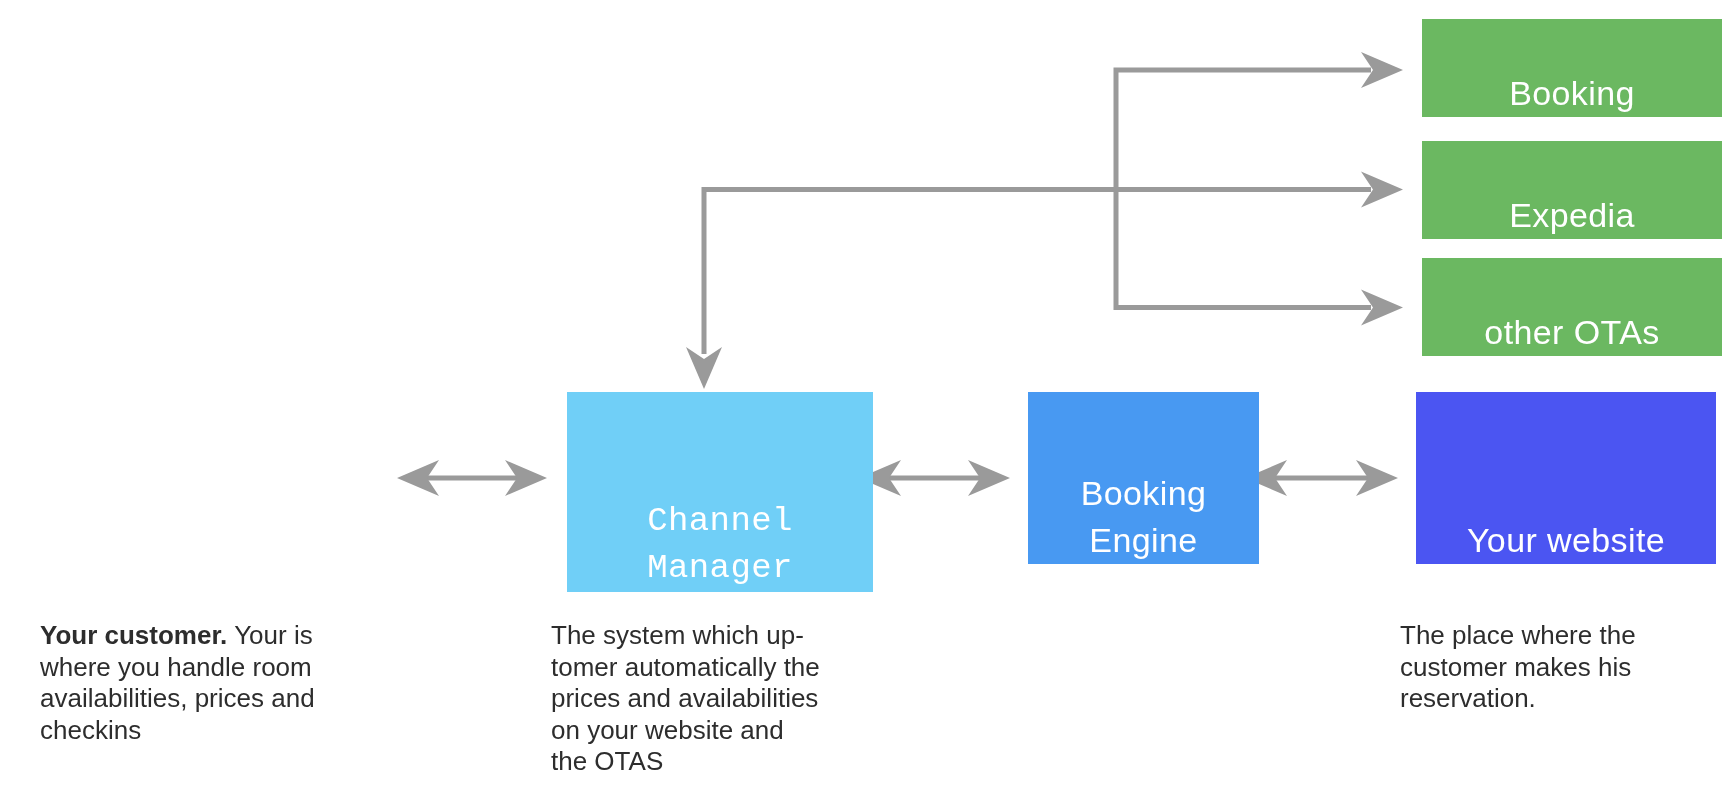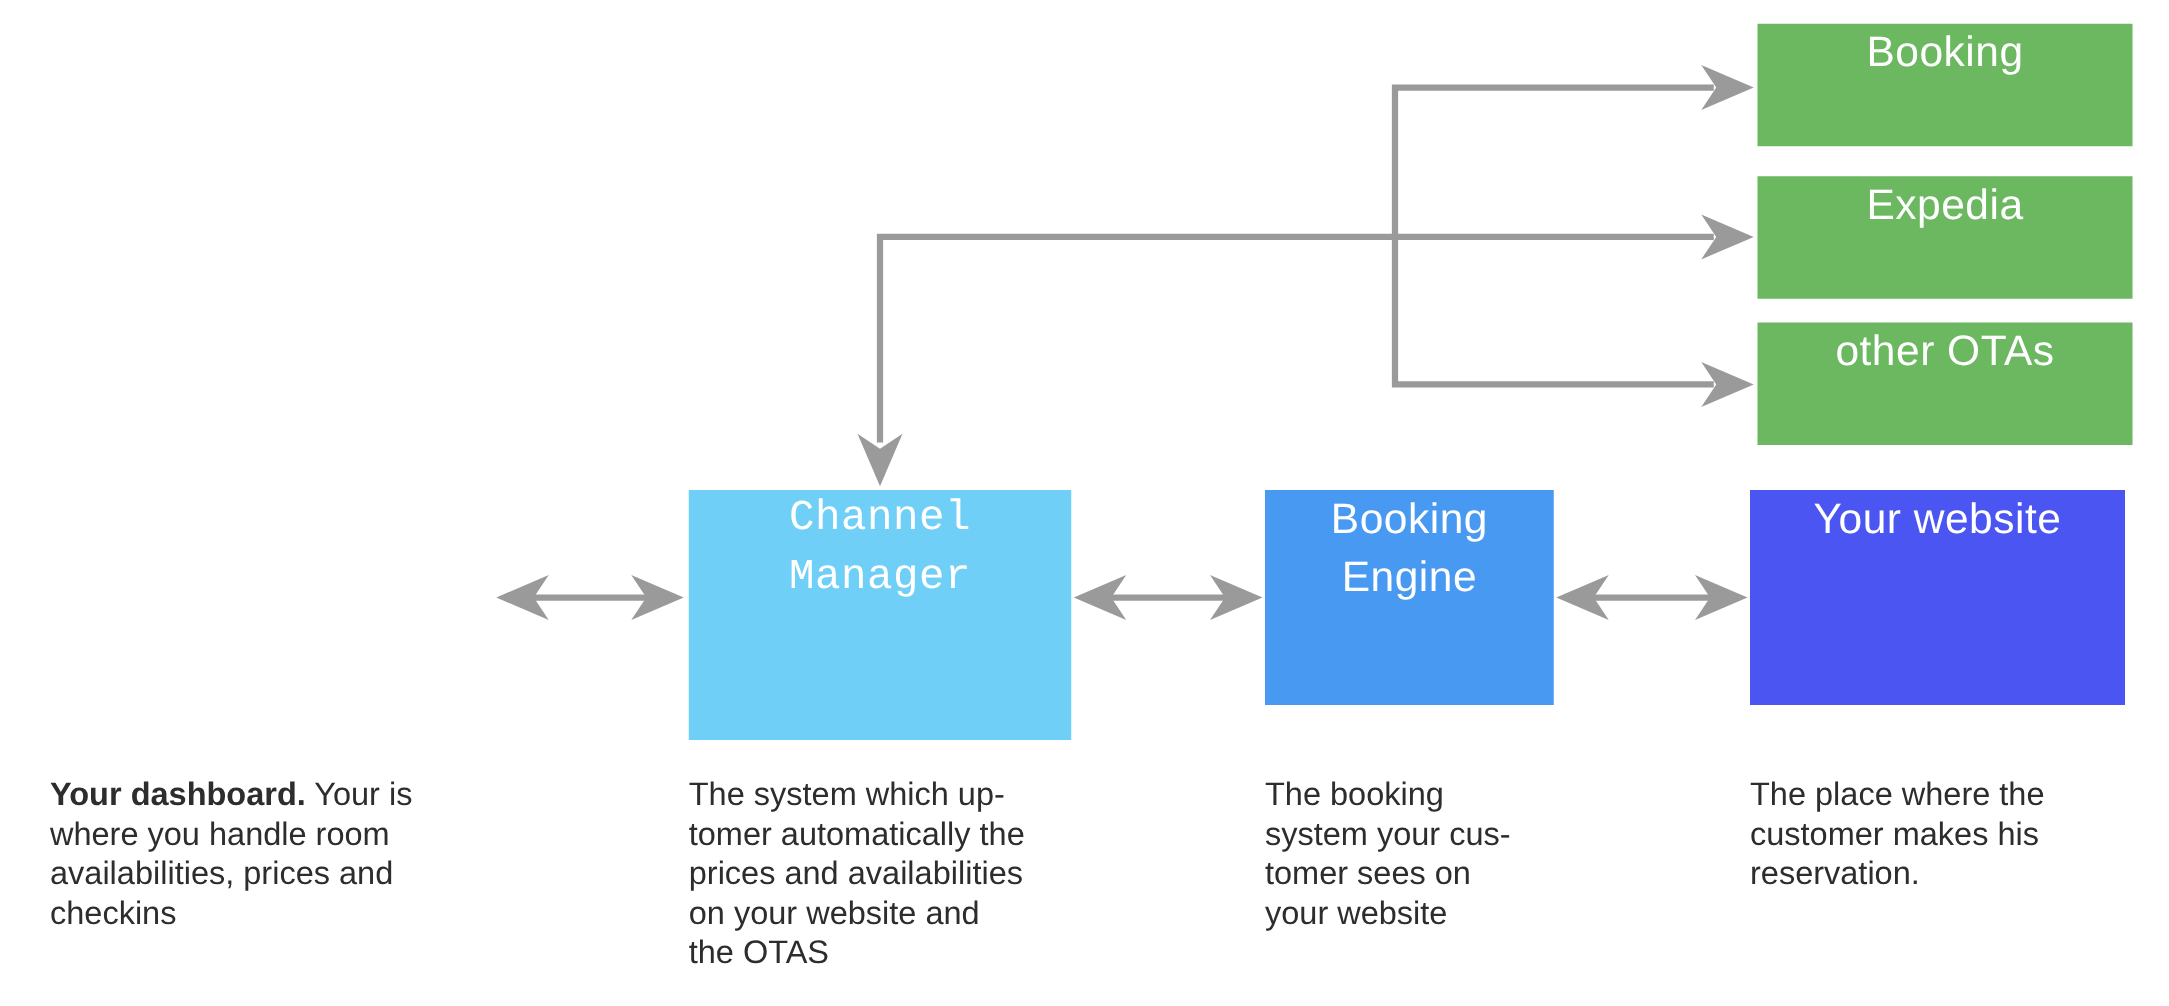--- a/index.html
+++ b/index.html
@@ -10,23 +10,24 @@
     font-family:"Liberation Sans", sans-serif;
     overflow:hidden;
   }
   svg.connectors { position:absolute; left:0; top:0; z-index:1; }
   svg.connectors .shaft { stroke:var(--arrow); stroke-width:5; fill:none; }
   svg.connectors .head  { fill:var(--arrow); stroke:none; }
 
   .node {
     position:absolute; z-index:2;
     display:flex; flex-direction:column;
-    align-items:center; justify-content:flex-start;
+    align-items:center; justify-content:flex-end;
     color:#ffffff; text-align:center;
     letter-spacing:0.4px;
+    margin-left:16px;
   }
   .node-pms     { left:40px;   top:392px; width:353px; height:172px; background:var(--orange); }
   .node-cm      { left:551px;  top:392px; width:306px; height:200px; background:var(--sky);font-family:Liberation Mono, monospace; }
   .node-be      { left:1012px; top:392px; width:231px; height:172px; background:var(--blue); }
   .node-website { left:1400px; top:392px; width:300px; height:172px; background:var(--indigo); }
   .node-ota     { left:1406px; width:300px; height:98px; background:var(--green); }
   .node-ota-0   { top:19px; }
   .node-ota-1   { top:141px; }
   .node-ota-2   { top:258px; }
 
@@ -100,40 +101,34 @@
     <div class="label-lg">Booking</div>
   </div>
   <div class="node node-ota node-ota-1">
     <div class="label-lg">Expedia</div>
   </div>
   <div class="node node-ota node-ota-2">
     <div class="label-lg">other OTAs</div>
   </div>
 
   <div class="desc desc-pms">
-    <div><span class="lead">Your dashboard.</span> <span>Your is</span></div>
+    <div><span class="lead">Your customer.</span> <span>Your is</span></div>
     <div>where you handle room</div>
     <div>availabilities, prices and</div>
     <div>checkins</div>
   </div>
 
   <div class="desc desc-cm">
     <div>The system which up-</div>
     <div>tomer automatically the</div>
     <div>prices and availabilities</div>
     <div>on your website and</div>
     <div>the OTAS</div>
   </div>
 
-  <div class="desc desc-be">
-    <div>The booking</div>
-    <div>system your cus-</div>
-    <div>tomer sees on</div>
-    <div>your website</div>
-  </div>
 
   <div class="desc desc-website">
     <div>The place where the</div>
     <div>customer makes his</div>
     <div>reservation.</div>
   </div>
 
 </div>
 
 </body></html>

